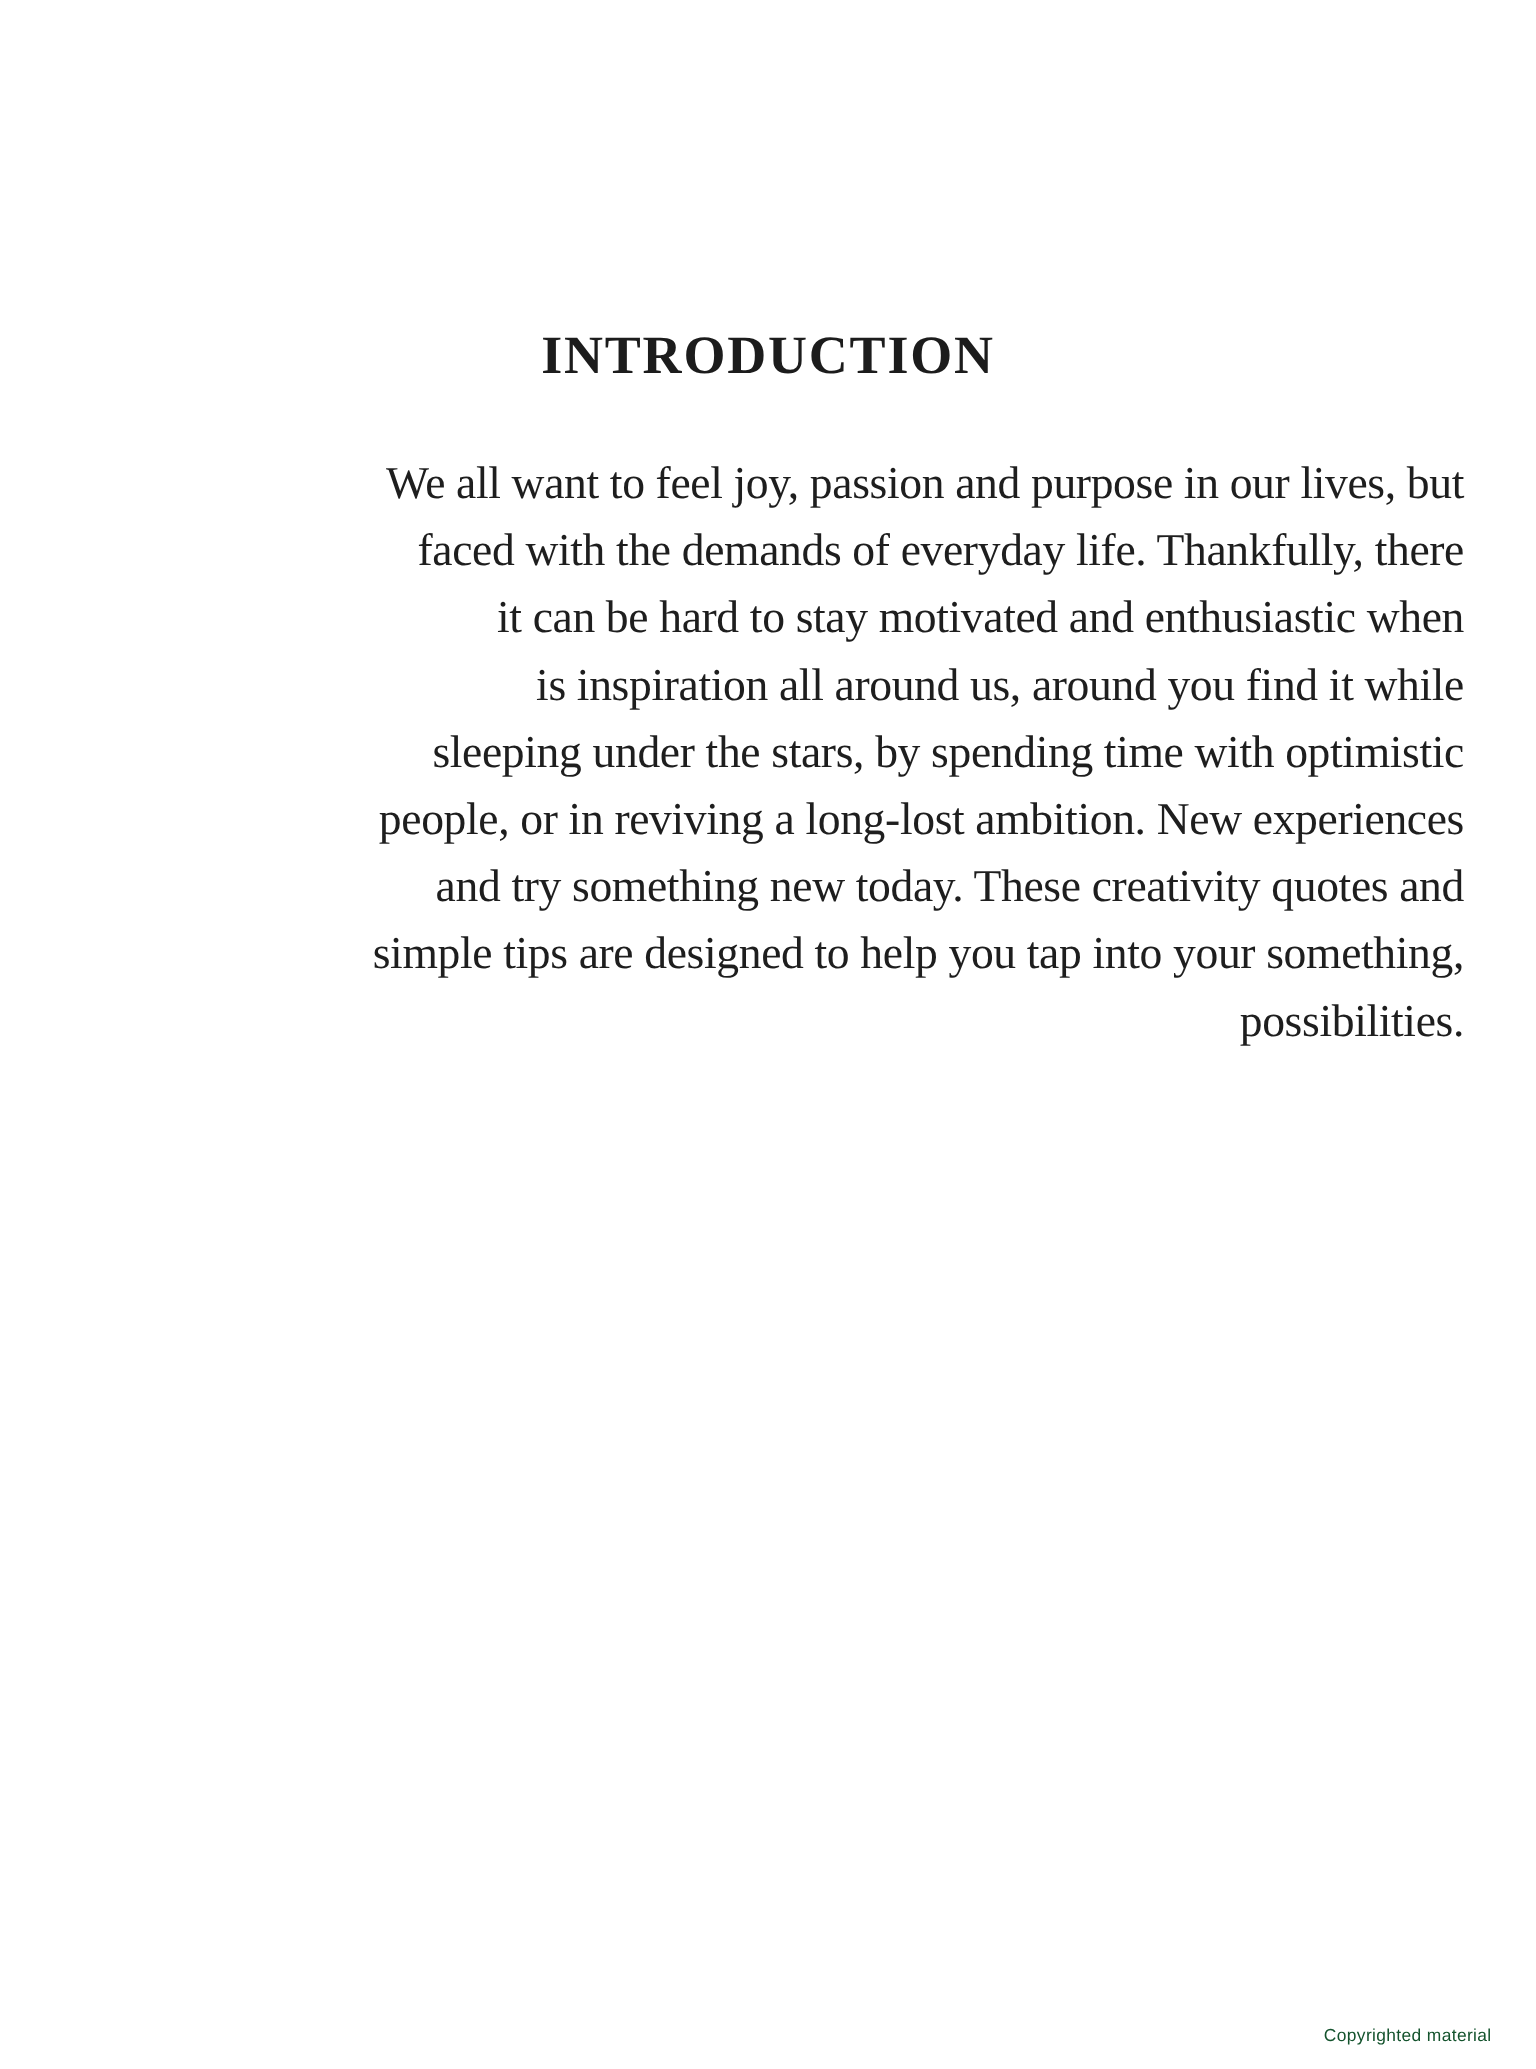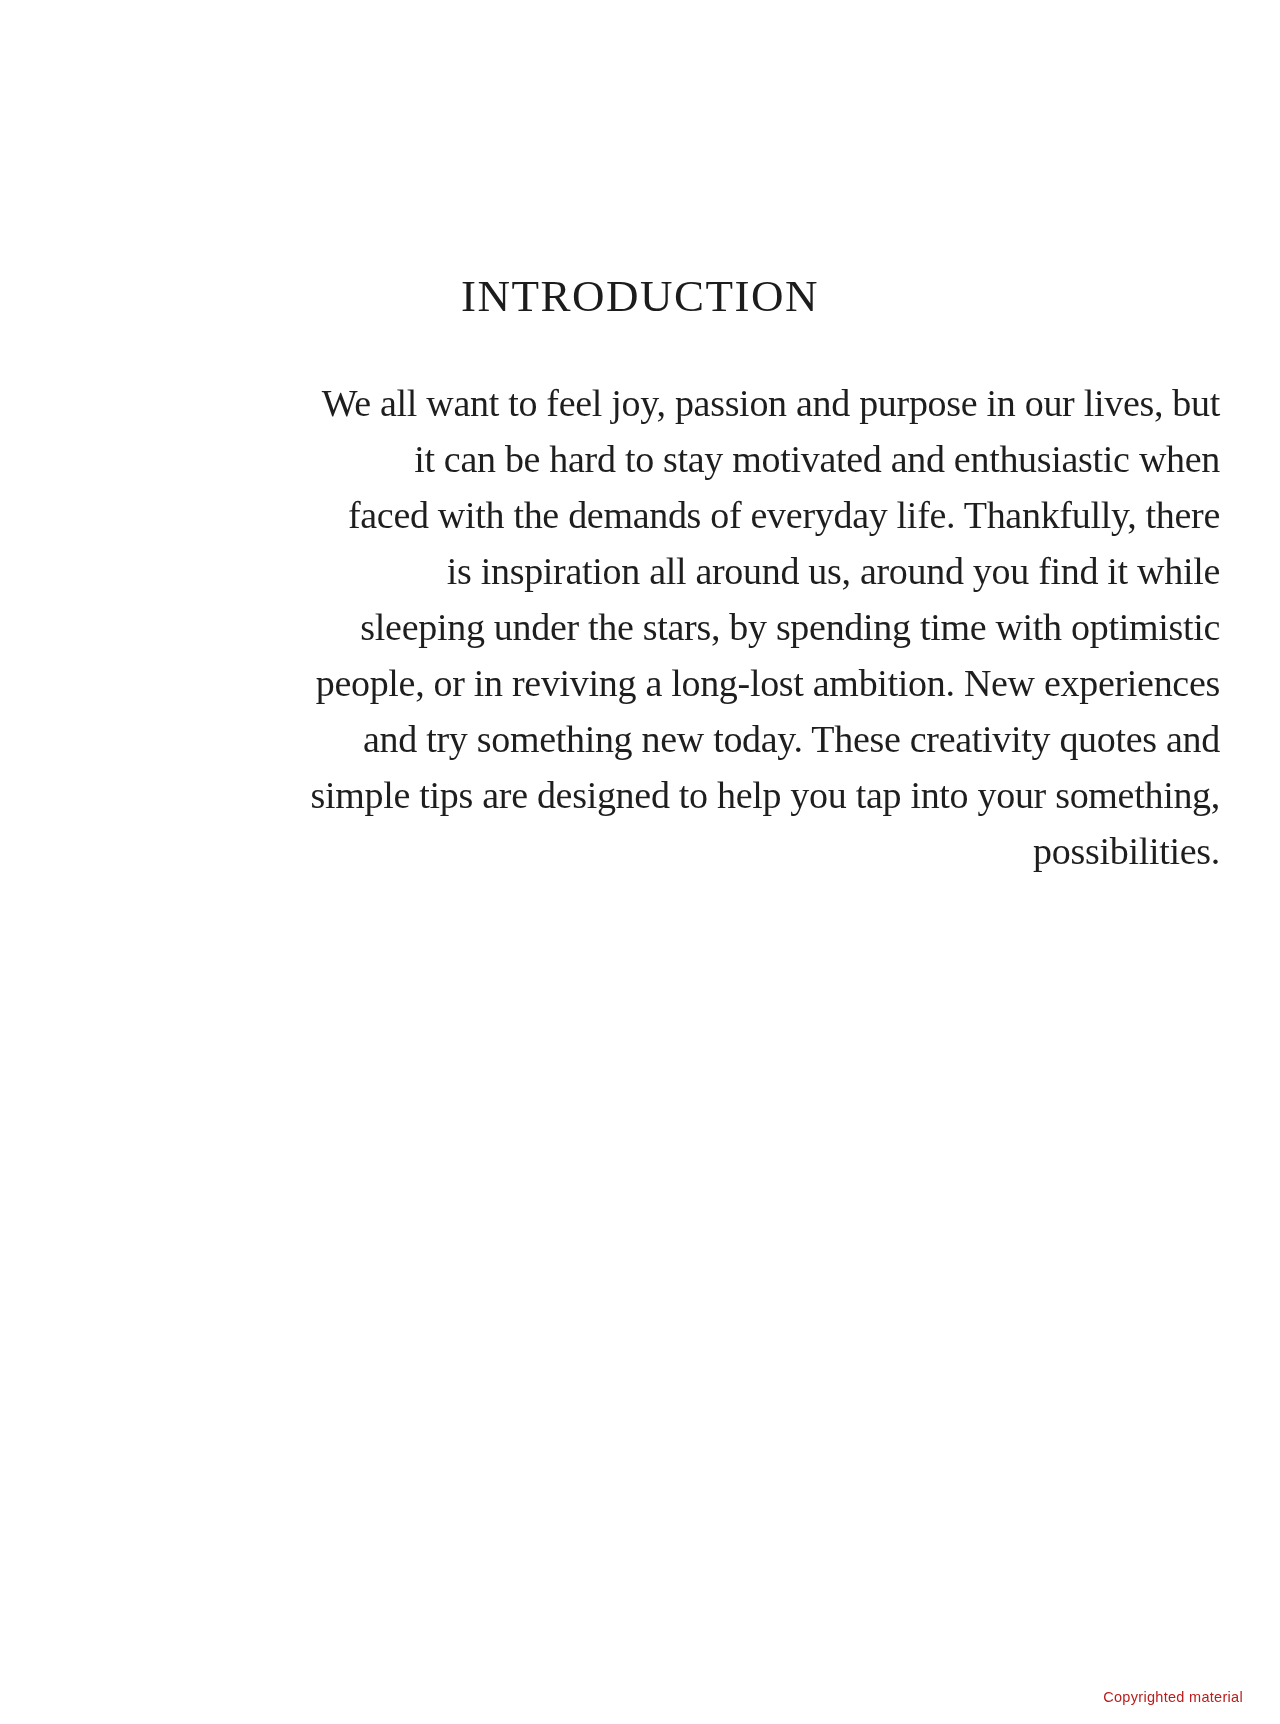--- a/index.html
+++ b/index.html
@@ -13,21 +13,21 @@
     height: 1724px;
     background: #ffffff;
     overflow: hidden;
     font-family: "Liberation Serif", "DejaVu Serif", serif;
   }
   .page-title {
     margin: 0;
     padding-top: 266px;
     font-size: 45px;
     line-height: 60px;
-    font-weight: 400;
+    font-weight: 700;
     letter-spacing: 1.5px;
     text-align: center;
     color: #1c1c1c;
   }
   .intro-paragraph {
     margin: 49px auto 0 auto;
     width: 1160px;
     text-align: right;
     color: #1e1e1e;
   }
@@ -36,34 +36,34 @@
     line-height: 56px;
     white-space: nowrap;
     letter-spacing: -0.3px;
   }
   .watermark {
     position: absolute;
     top: 1689px;
     right: 37px;
     font-family: "Liberation Sans", sans-serif;
     font-size: 14.5px;
-    color: #b91c1c;
+    color: #14532d;
     letter-spacing: 0.3px;
   }
 </style>
 </head>
 <body>
 
 <div class="book-page">
   <h1 class="page-title">INTRODUCTION</h1>
 
   <div class="intro-paragraph">
       <div class="line">We all want to feel joy, passion and purpose in our lives, but</div>
+      <div class="line">faced with the demands of everyday life. Thankfully, there</div>
       <div class="line">it can be hard to stay motivated and enthusiastic when</div>
-      <div class="line">faced with the demands of everyday life. Thankfully, there</div>
       <div class="line">is inspiration all around us, around you find it while</div>
       <div class="line">sleeping under the stars, by spending time with optimistic</div>
       <div class="line">people, or in reviving a long-lost ambition. New experiences</div>
       <div class="line">and try something new today. These creativity quotes and</div>
       <div class="line">simple tips are designed to help you tap into your something,</div>
       <div class="line">possibilities.</div>
     </div>
 
   <div class="watermark">Copyrighted material</div>
 </div>

